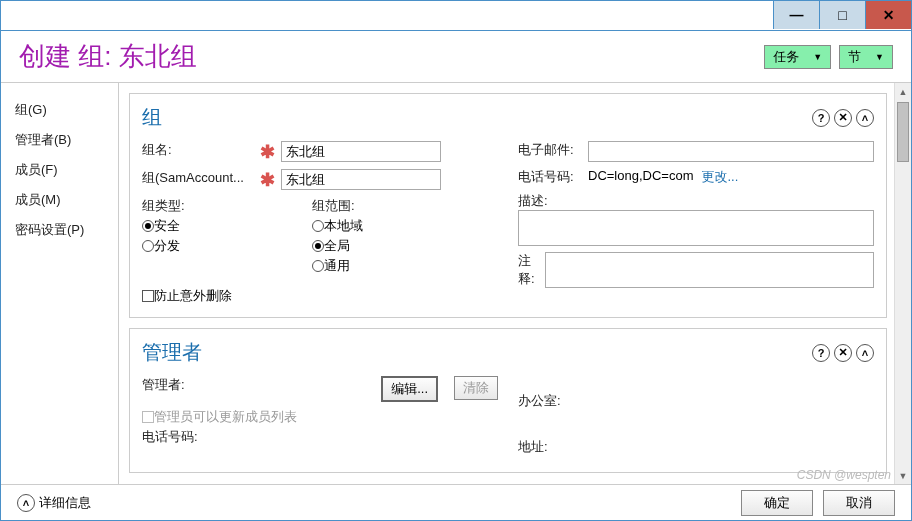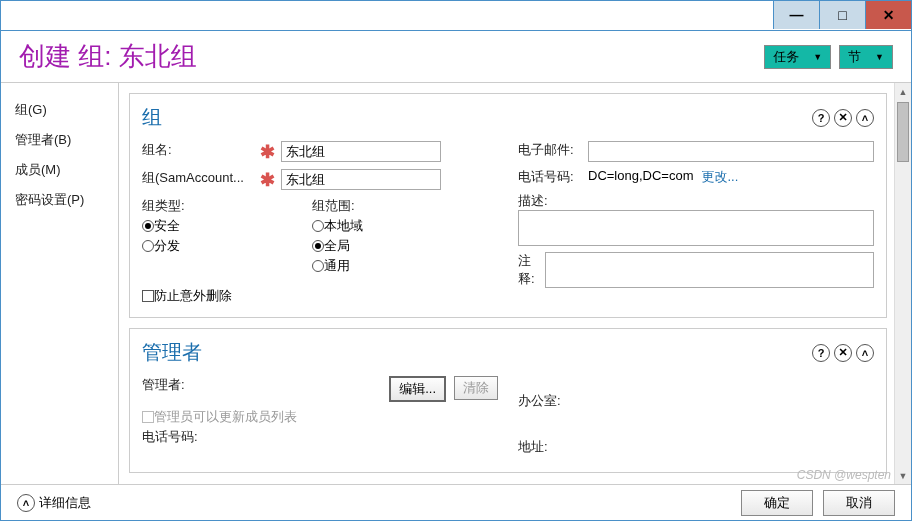--- a/index.html
+++ b/index.html
@@ -4,21 +4,21 @@
 <style>
   * { box-sizing: border-box; font-family: "Microsoft YaHei", "Segoe UI", sans-serif; font-size: 13px; }
   body { margin: 0; background: #fff; }
   .window { width: 912px; height: 521px; border: 1px solid #4a90c8; display: flex; flex-direction: column; background: #fff; }
   .titlebar { height: 30px; background: #fff; border-bottom: 1px solid #4a90c8; display: flex; justify-content: flex-end; }
   .winbtn { width: 46px; height: 28px; display: flex; align-items: center; justify-content: center; border-left: 1px solid #4a90c8; background: #c8dae8; }
   .winbtn.close { background: #c8584c; color: #000; }
   .glyph { font-size: 14px; font-weight: bold; }
   .header { height: 52px; display: flex; align-items: center; padding: 0 18px; border-bottom: 1px solid #ccc; }
   .header-title { font-size: 26px; color: #a21caf; font-weight: 300; flex: 1; }
-  .header-dd { border: 1px solid #888; padding: 2px 8px; margin-left: 8px; display: flex; align-items: center; gap: 14px; font-size: 13px; background: #14b8a6; }
+  .header-dd { border: 1px solid #888; padding: 2px 8px; margin-left: 8px; display: flex; align-items: center; gap: 14px; font-size: 13px; background: #86efac; }
   .header-dd .tri { font-size: 9px; }
   .body { flex: 1; display: flex; overflow: hidden; }
   .sidebar { width: 118px; border-right: 1px solid #ccc; padding: 12px 0 0 14px; }
   .side-item { padding: 6px 0; color: #222; cursor: pointer; }
   .main { flex: 1; overflow-y: auto; position: relative; }
   .main-inner { padding: 0; }
   .scrollbar { position: absolute; right: 0; top: 0; bottom: 0; width: 17px; background: #efefef; border-left: 1px solid #ddd; display: flex; flex-direction: column; }
   .sb-btn { height: 17px; background: #efefef; display: flex; align-items: center; justify-content: center; font-size: 9px; color: #666; }
   .sb-thumb { background: #c2c2c2; border: 1px solid #999; margin: 2px; height: 60px; }
   .section { border: 1px solid #ccc; margin: 10px 24px 10px 10px; padding: 10px 12px; }
@@ -71,20 +71,21 @@
     <div class="header-dd">
       <span>节</span>
       <span class="tri">▼</span>
     </div>
   </div>
 
   <div class="body">
     <div class="sidebar">
       <div class="side-item">组(G)</div>
       <div class="side-item">管理者(B)</div>
+      <div class="side-item">成员(F)</div>
       <div class="side-item">成员(M)</div>
       <div class="side-item">密码设置(P)</div>
     </div>
 
     <div class="main">
       <div class="main-inner">
 
         <div class="section">
           <div class="sec-head">
             <div class="sec-title">组</div>
@@ -178,21 +179,21 @@
               <div class="circ">˄</div>
             </div>
           </div>
 
           <div class="twocol">
             <div class="col">
               <div class="row">
                 <span class="lbl" style="width:60px">管理者:</span>
                 <span style="flex:1"></span>
                 <span class="btn" style="border:2px solid #666">编辑...</span>
-                <span class="btn" style="color:#999;margin-left:8px">清除</span>
+                <span class="btn" style="color:#999;margin-left:16px">清除</span>
               </div>
               <div class="chk" style="color:#999">
                 <span class="cbox" style="border-color:#bbb"></span>
                 <span>管理员可以更新成员列表</span>
               </div>
               <div class="row">
                   <span class="lbl">电话号码:</span>
                 </div>
             </div>
             <div class="col">

